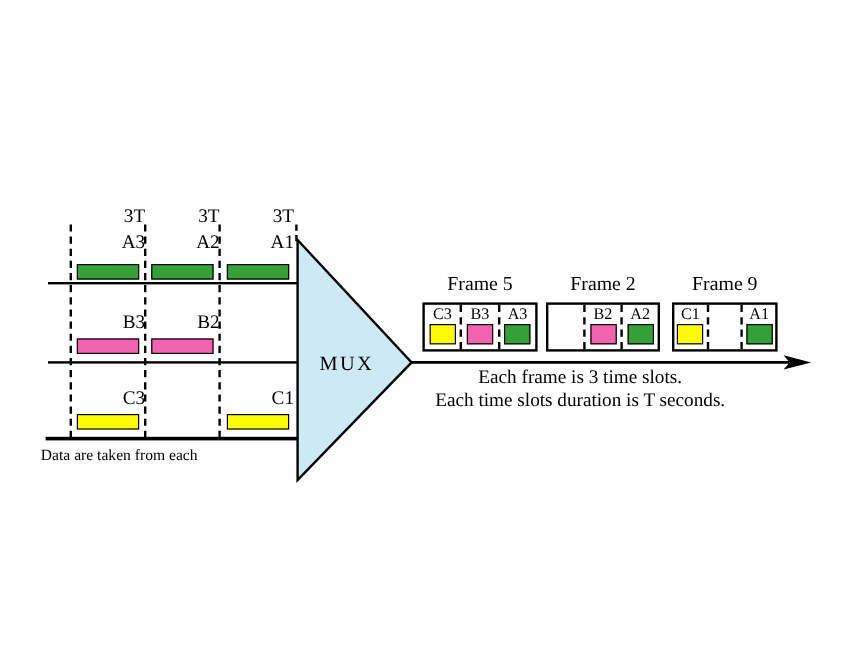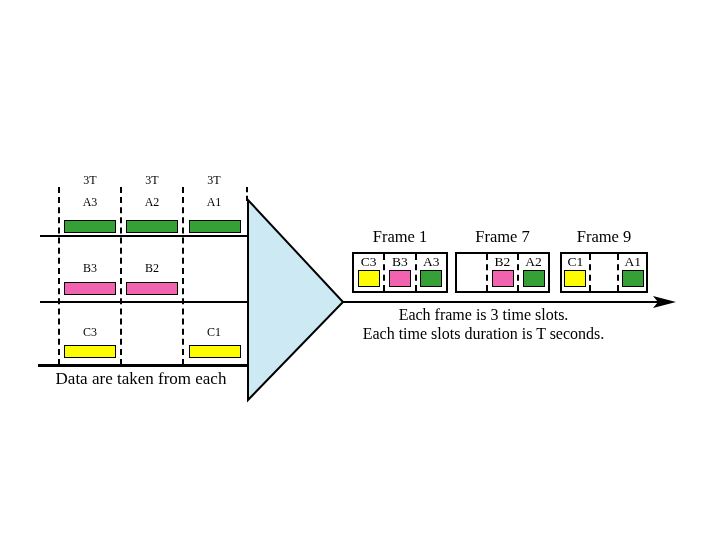--- a/index.html
+++ b/index.html
@@ -7,30 +7,30 @@
     position:relative; width:720px; height:540px; background:#ffffff;
     font-family:"Liberation Serif", serif; color:#000; overflow:hidden;
   }
   .title {
     position:absolute; left:207px; top:12px;
     font-size:22px; font-weight:bold; font-style:italic;
   }
   .hline  { position:absolute; background:#000; }
   .vdash  { position:absolute; width:0; border-left:2px dashed #000; }
   .slot-label {
-    position:absolute; width:62px; text-align:center;
-    font-size:12px; line-height:17px;
+    position:absolute; width:62px; text-align:right;
+    font-size:16px; line-height:17px;
   }
   .block {
     position:absolute; width:52px; height:13px;
     border:1px solid #000; box-sizing:border-box;
   }
   .in-caption {
     position:absolute; left:34px; top:370px; width:214px;
-    text-align:center; font-size:17px; line-height:17.5px;
+    text-align:left; font-size:13px; line-height:17.5px;
   }
   .overlay-svg { position:absolute; left:0; top:0; }
   .mux-label {
     position:absolute; left:250px; top:293px; width:78px;
     text-align:center; font-size:17px; letter-spacing:2px;
   }
   .frame-label {
     position:absolute; top:228px; text-align:center;
     font-size:16.5px; line-height:17px;
   }
@@ -90,38 +90,39 @@
   <div class="in-caption">
     <div>Data are taken from each</div>
   </div>
 
   <svg class="overlay-svg" width="720" height="540" viewBox="0 0 720 540">
     <polygon points="248,200 248,400 343,302" stroke="#000" stroke-width="2" fill="#cde9f3"></polygon>
     <line x1="343" y1="302" x2="658" y2="302" stroke="#000" stroke-width="2.2"></line>
     <polygon points="676,302 653,296 658,302 653,308" fill="#000"></polygon>
   </svg>
 
+  <div class="mux-label">MUX</div>
 
-  <div class="frame-label" style="left:352px;width:96px;">Frame 1</div>
+  <div class="frame-label" style="left:352px;width:96px;">Frame 5</div>
   <div class="frame-box" style="left:352px;width:96px;">
     <div class="fslot">
       <div class="fslot-label">C3</div>
       <div class="fsquare" style="background: rgb(253, 253, 0);"></div>
     </div>
     <div class="fslot">
       <div class="fslot-label">B3</div>
       <div class="fsquare" style="background: rgb(242, 99, 175);"></div>
     </div>
     <div class="fslot">
       <div class="fslot-label">A3</div>
       <div class="fsquare" style="background: rgb(53, 160, 53);"></div>
     </div>
   </div>
 
-  <div class="frame-label" style="left:455px;width:95px;">Frame 7</div>
+  <div class="frame-label" style="left:455px;width:95px;">Frame 2</div>
   <div class="frame-box" style="left:455px;width:95px;">
     <div class="fslot">
       <div class="fslot-label"></div>
       <div class="fsquare" style="visibility: hidden;"></div>
     </div>
     <div class="fslot">
       <div class="fslot-label">B2</div>
       <div class="fsquare" style="background: rgb(242, 99, 175);"></div>
     </div>
     <div class="fslot">

